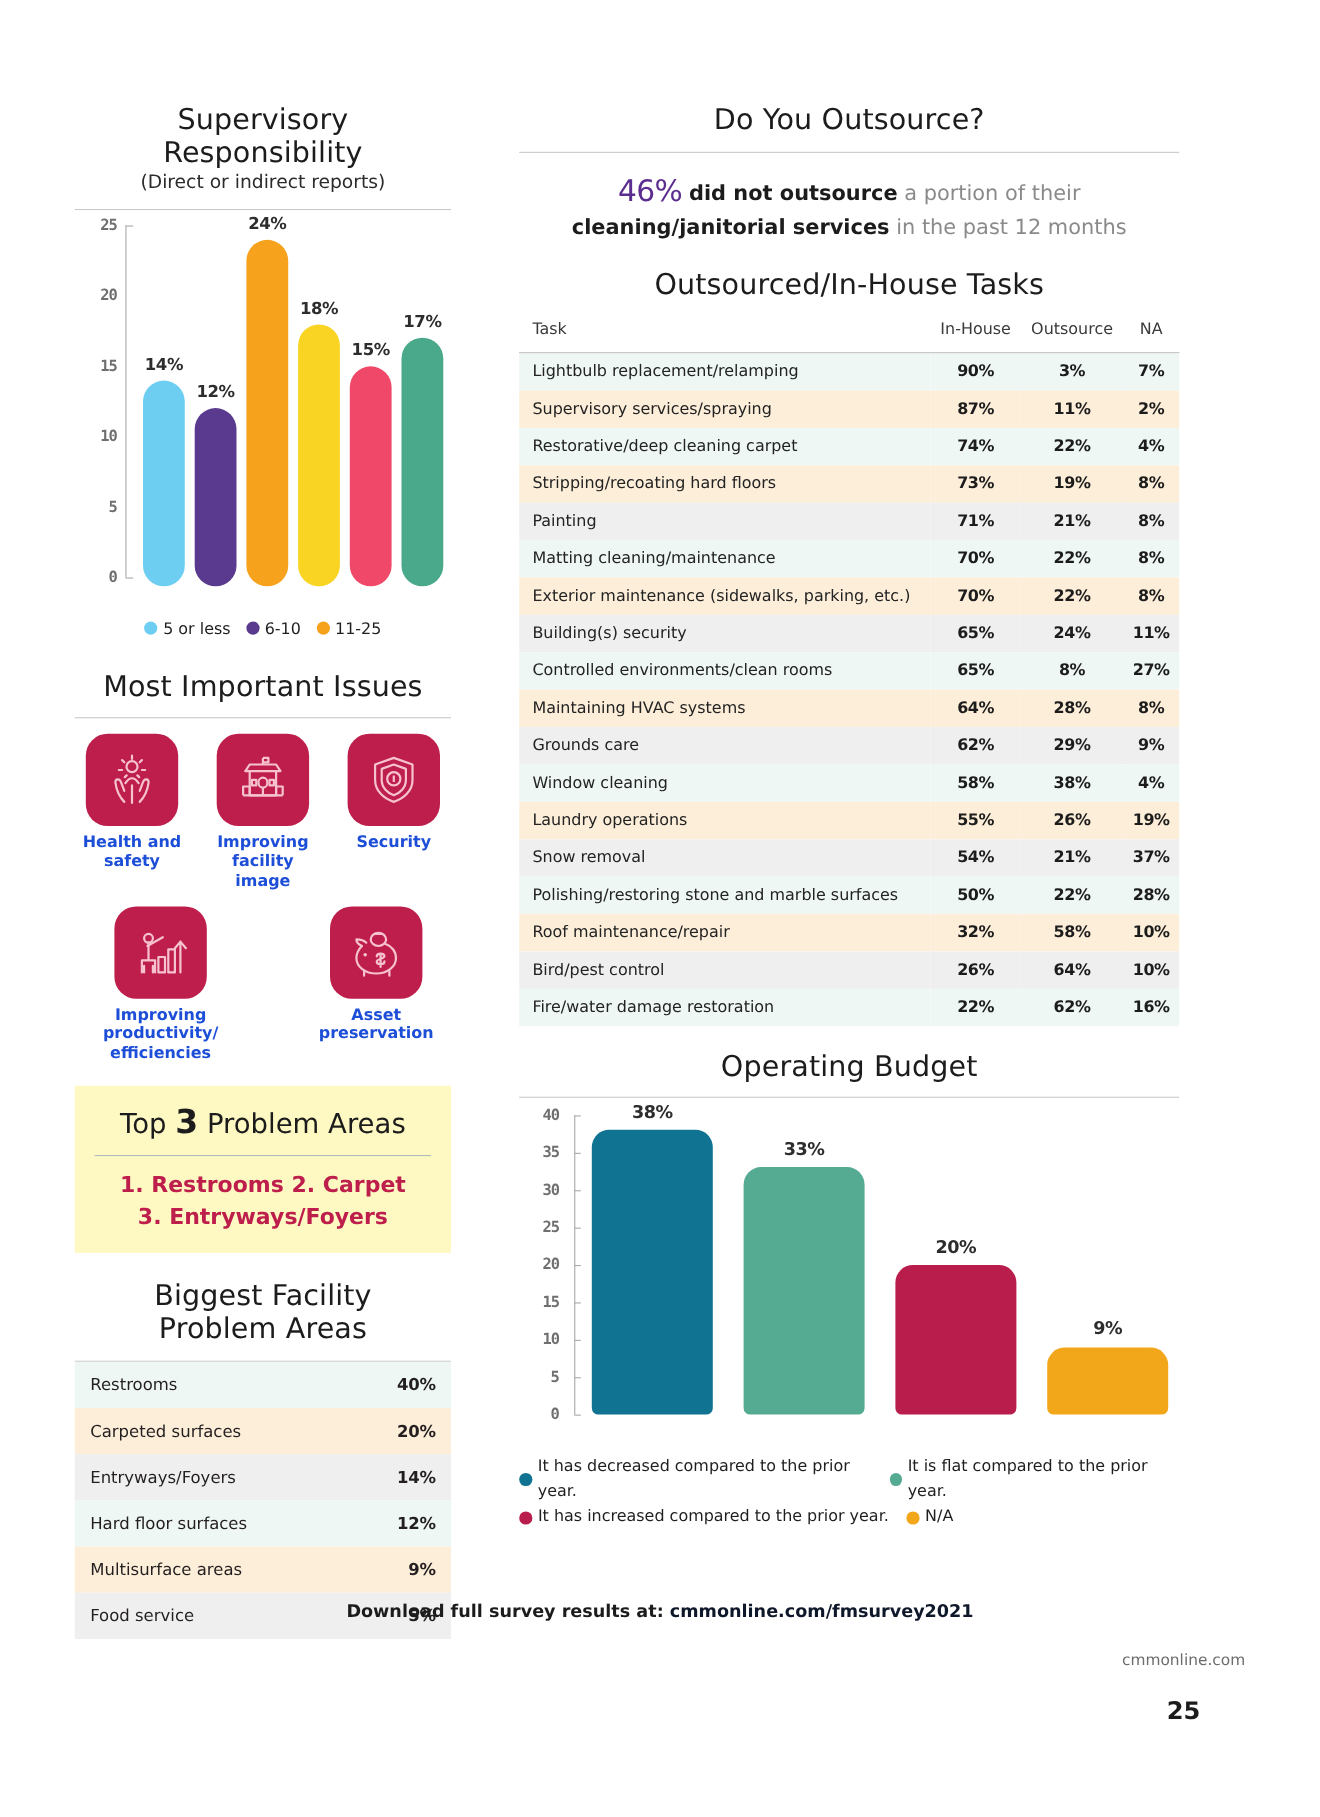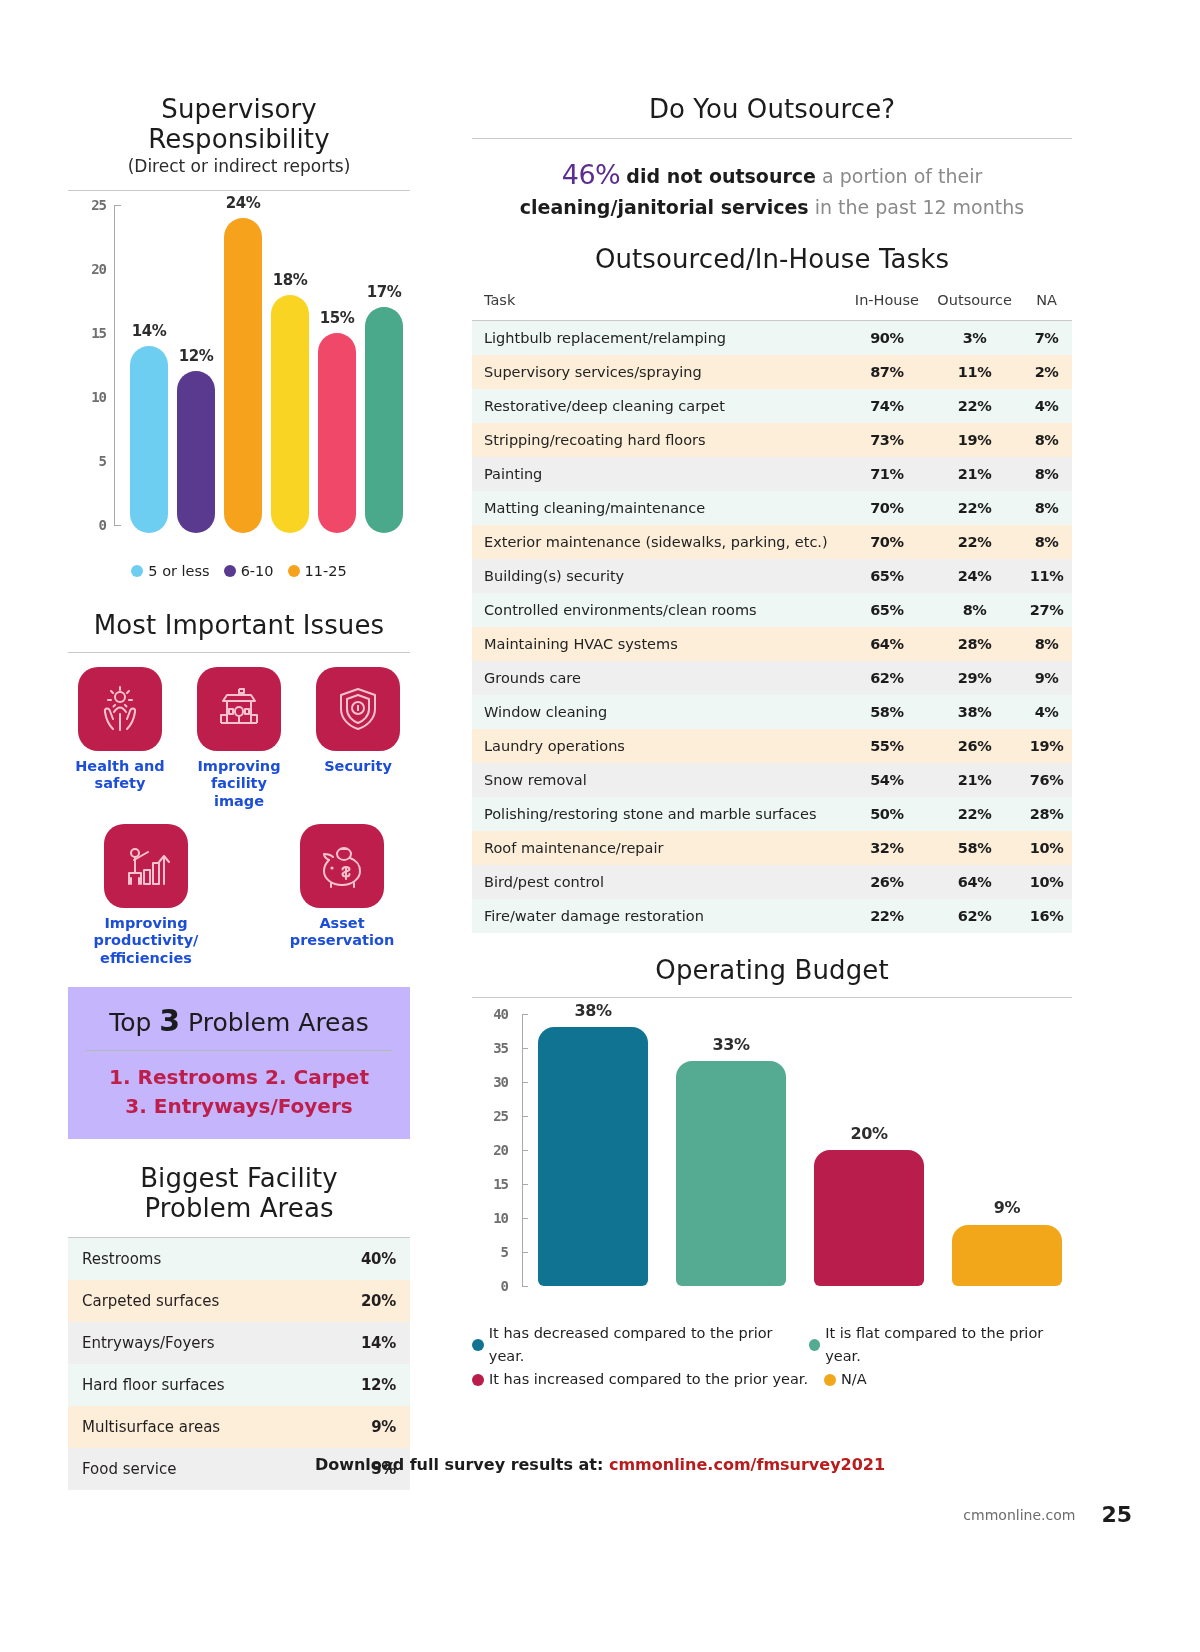--- a/index.html
+++ b/index.html
@@ -58,21 +58,21 @@
   .icon-grid.two { justify-content: center; gap: 56px; margin-top: 4px; }
   .issue { width: 104px; text-align: center; }
   .tile {
     width: 84px; height: 84px; margin: 0 auto;
     background: #be1e4b; border-radius: 20px;
     display: flex; align-items: center; justify-content: center;
   }
   .issue-lbl { margin-top: 7px; font-size: 14.5px; font-weight: 700; color: #1d4ed8; line-height: 1.2; }
 
   
-  .top3 { margin-top: 20px; background: #c4b5fd; padding: 16px 10px 18px; }
+  .top3 { margin-top: 20px; background: #fef9c3; padding: 16px 10px 18px; }
   .top3 .hd { font-size: 25px; text-align: center; color: #1c1c1c; font-weight: 400; }
   .top3 .hd b { font-weight: 700; font-size: 30px; }
   .top3 .divider { border-top: 1px solid #aebeb7; margin: 12px 8px 12px; }
   .top3 .items { text-align: center; font-size: 20px; font-weight: 700; color: #be1e4b; line-height: 1.45; }
 
   
   .bigfac { margin-top: 24px; }
   .bf-rule { border-top: 1px solid #c9c9c9; margin-top: 14px; }
   .bf-row {
     display: flex; justify-content: space-between; align-items: center;
@@ -112,22 +112,22 @@
     font-size: 16px; font-weight: 700; color: #2d2d2d; letter-spacing: -.4px;
   }
   .legend2 { margin-top: 8px; font-size: 14.5px; line-height: 1.6; color: #1f1f1f; }
   .legend2 .row { display: flex; }
   .legend2 .cell { display: flex; align-items: center; }
   .legend2 .cell.a { width: 352px; }
 
   
   .dl { position: absolute; left: 0; top: 1455px; width: 1200px; text-align: center;
         font-size: 16px; font-weight: 700; color: #1c1c1c; }
-  .dl .link { color: #b91c1c; }
-  .foot { position: absolute; right: 68px; top: 1502px; display: flex; align-items: center; gap: 26px; }
+  .dl .link { color: #0f172a; }
+  .foot { position: absolute; right: 68px; top: 1502px; display: flex; align-items: center; gap: 26px; flex-direction: column; }
   .foot .site { font-size: 14px; color: #6c6c6c; }
   .foot .pg { font-size: 22px; font-weight: 700; color: #1c1c1c; }
 </style>
 </head>
 <body>
 
 <div class="page">
 
   <div class="left">
 
@@ -391,21 +391,21 @@
           <tr class="r1">
             <td class="task">Laundry operations</td>
             <td class="num">55%</td>
             <td class="num">26%</td>
             <td class="num">19%</td>
           </tr>
           <tr class="r2">
             <td class="task">Snow removal</td>
             <td class="num">54%</td>
             <td class="num">21%</td>
-            <td class="num">76%</td>
+            <td class="num">37%</td>
           </tr>
           <tr class="r0">
             <td class="task">Polishing/restoring stone and marble surfaces</td>
             <td class="num">50%</td>
             <td class="num">22%</td>
             <td class="num">28%</td>
           </tr>
           <tr class="r1">
             <td class="task">Roof maintenance/repair</td>
             <td class="num">32%</td>

